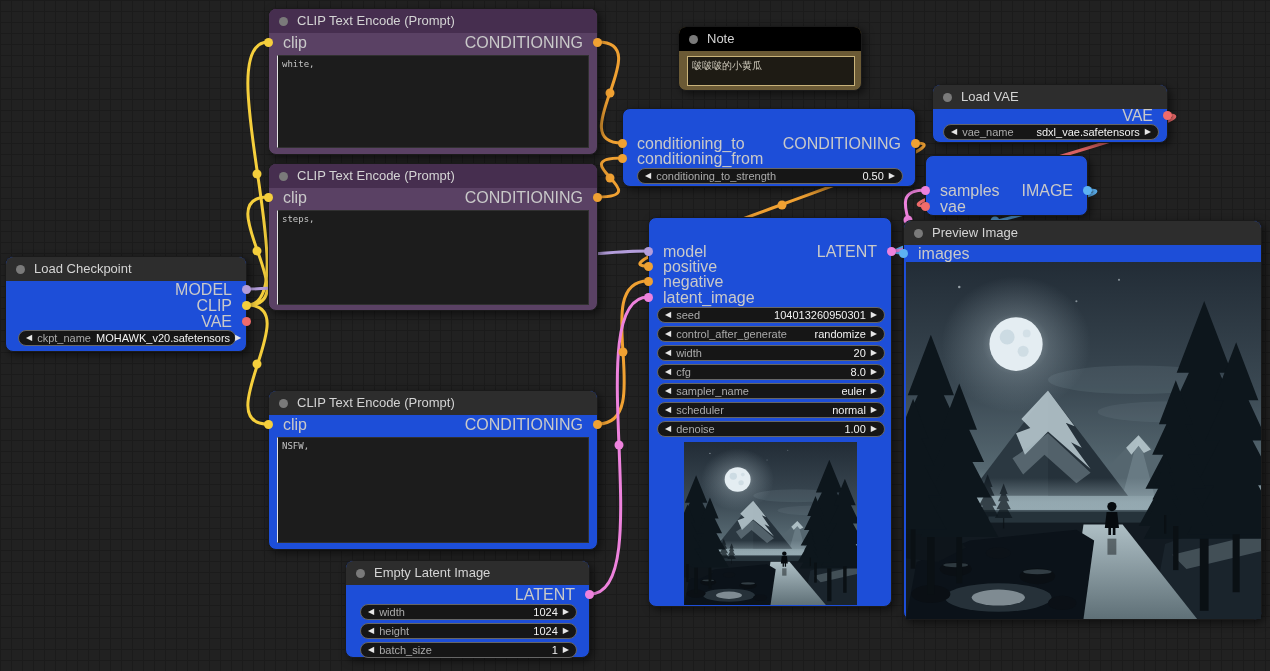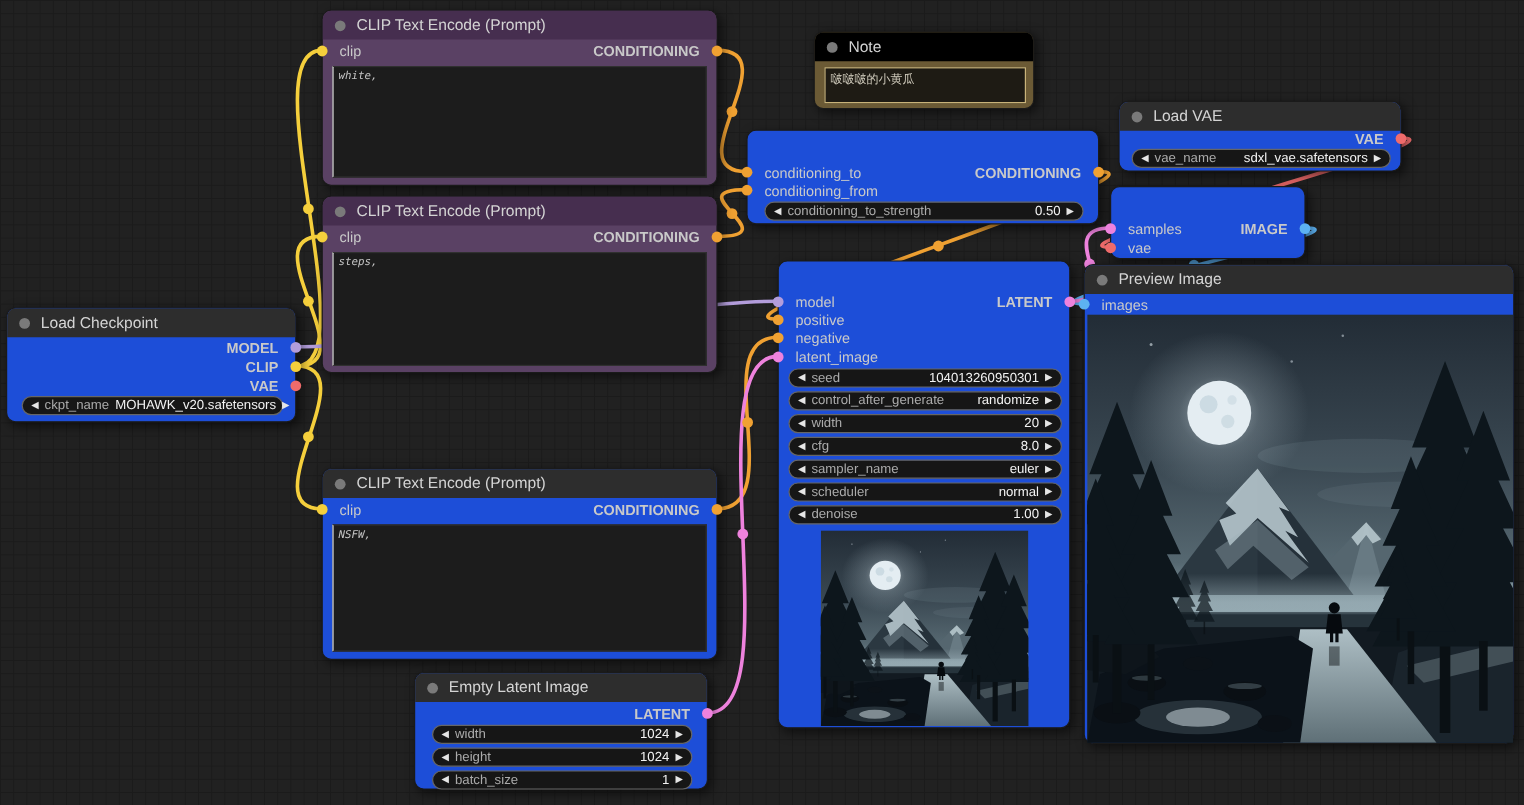--- a/index.html
+++ b/index.html
@@ -18,28 +18,28 @@
     border:1px solid #1a1a1a;box-sizing:border-box;
     box-shadow:3px 3px 9px rgba(0,0,0,.55);
   }
   .titlebar{height:24px;border-radius:7px 7px 0 0;background:#2d2d2d;position:relative;}
   .ndot{position:absolute;left:10px;top:8px;width:9px;height:9px;border-radius:50%;background:#7a7a7a;}
   .ntitle{position:absolute;left:28px;top:4px;font-size:13px;color:#d4d4d4;white-space:nowrap;}
   .purple{background:#5a4164;}
   .purple .titlebar{background:#462e4f;}
   .notec{background:#6b5a35;}
   .notec .titlebar{background:#000000;}
-  .slot{position:absolute;font-size:12px;color:#c9c9c9;line-height:16px;white-space:nowrap;}
+  .slot{position:absolute;font-size:16px;color:#c9c9c9;line-height:16px;white-space:nowrap;}
   .slot.in{left:14px;}
-  .slot.out{right:14px;text-align:right;font-weight:bold;}
+  .slot.out{right:14px;text-align:right;}
   .port{position:absolute;width:9px;height:9px;border-radius:50%;z-index:3;}
   .prompt-box{
     position:absolute;background:#1c1c1c;border:1px solid #303030;border-left:1px solid #e2e2e2;
     color:#c4c4c4;font-family:"DejaVu Sans Mono", monospace;font-size:9px;
-    padding:3px 4px;box-sizing:border-box;overflow:hidden;text-align:left;font-style:italic;
+    padding:3px 4px;box-sizing:border-box;overflow:hidden;text-align:left;
   }
   .note-box{
     position:absolute;background:#1e1b14;border:1px solid #c9b37a;
     color:#cfcabb;font-family:"DejaVu Sans", sans-serif;font-size:10px;
     padding:2px 4px;box-sizing:border-box;overflow:hidden;
   }
   .pill{
     position:absolute;height:16px;border-radius:9px;background:#161616;border:1px solid #666;
     display:flex;align-items:center;gap:5px;padding:0 7px;box-sizing:border-box;font-size:11px;
   }

